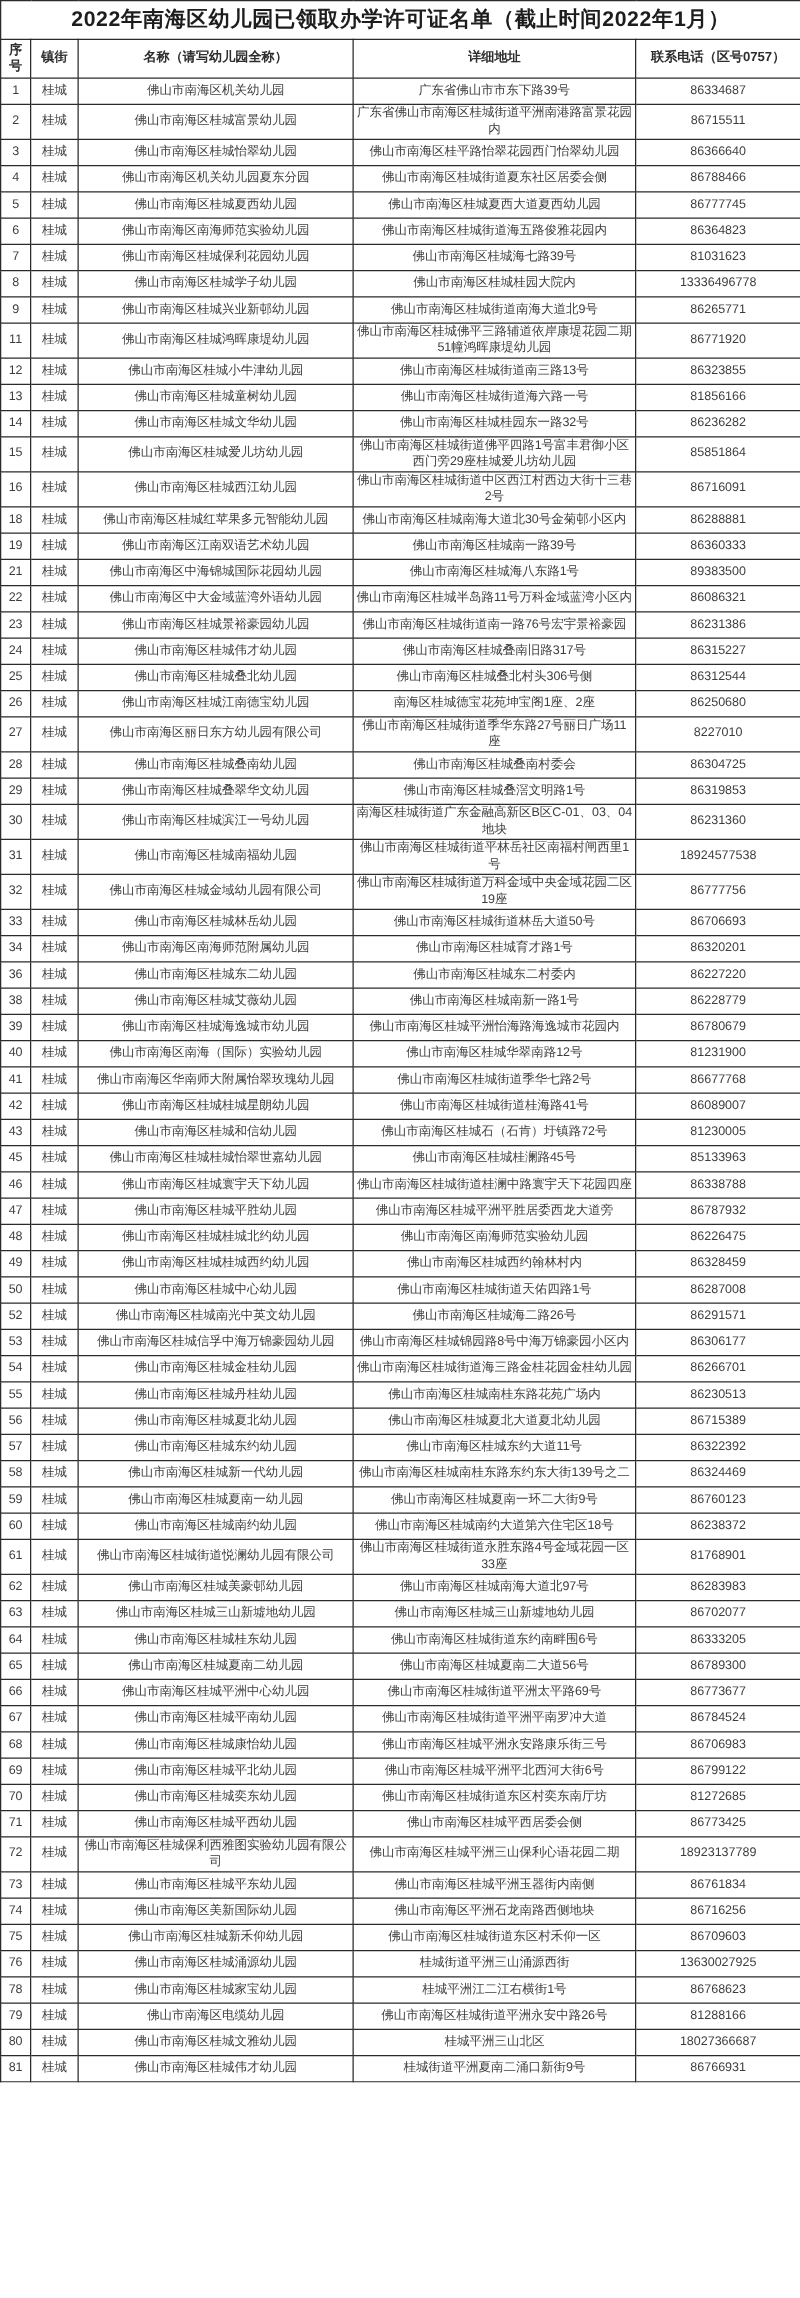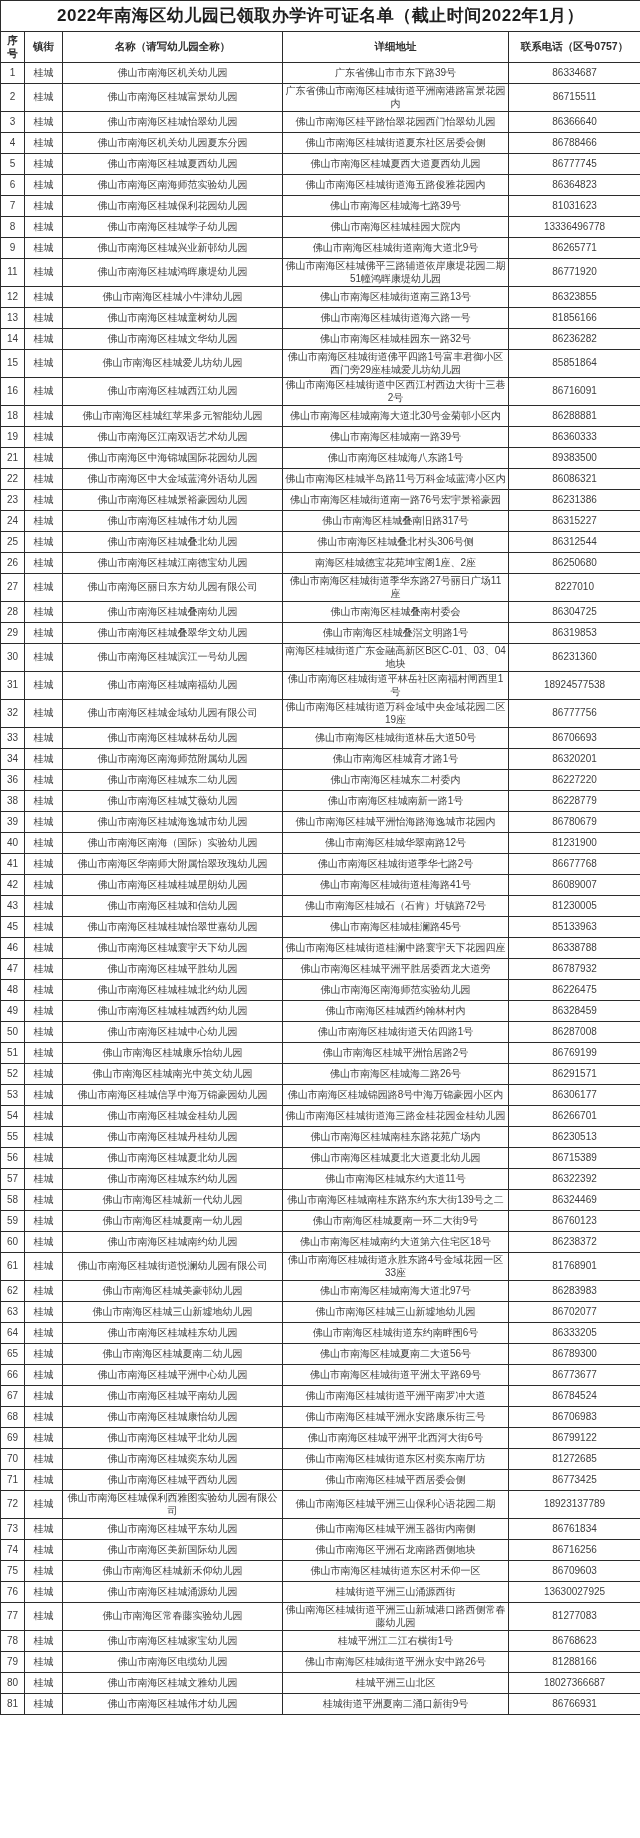--- a/index.html
+++ b/index.html
@@ -378,27 +378,20 @@
           <td>86328459</td>
         </tr>
         <tr>
           <td>50</td>
           <td>桂城</td>
           <td>佛山市南海区桂城中心幼儿园</td>
           <td>佛山市南海区桂城街道天佑四路1号</td>
           <td>86287008</td>
         </tr>
         <tr>
-          <td>51</td>
-          <td>桂城</td>
-          <td>佛山市南海区桂城康乐怡幼儿园</td>
-          <td>佛山市南海区桂城平洲怡居路2号</td>
-          <td>86769199</td>
-        </tr>
-        <tr>
           <td>52</td>
           <td>桂城</td>
           <td>佛山市南海区桂城南光中英文幼儿园</td>
           <td>佛山市南海区桂城海二路26号</td>
           <td>86291571</td>
         </tr>
         <tr>
           <td>53</td>
           <td>桂城</td>
           <td>佛山市南海区桂城信孚中海万锦豪园幼儿园</td>
@@ -558,27 +551,20 @@
           <td>佛山市南海区桂城新禾仰幼儿园</td>
           <td>佛山市南海区桂城街道东区村禾仰一区</td>
           <td>86709603</td>
         </tr>
         <tr>
           <td>76</td>
           <td>桂城</td>
           <td>佛山市南海区桂城涌源幼儿园</td>
           <td>桂城街道平洲三山涌源西街</td>
           <td>13630027925</td>
-        </tr>
-        <tr>
-          <td>77</td>
-          <td>桂城</td>
-          <td>佛山市南海区常春藤实验幼儿园</td>
-          <td>佛山南海区桂城街道平洲三山新城港口路西侧常春藤幼儿园</td>
-          <td>81277083</td>
         </tr>
         <tr>
           <td>78</td>
           <td>桂城</td>
           <td>佛山市南海区桂城家宝幼儿园</td>
           <td>桂城平洲江二江右横街1号</td>
           <td>86768623</td>
         </tr>
         <tr>
           <td>79</td>

